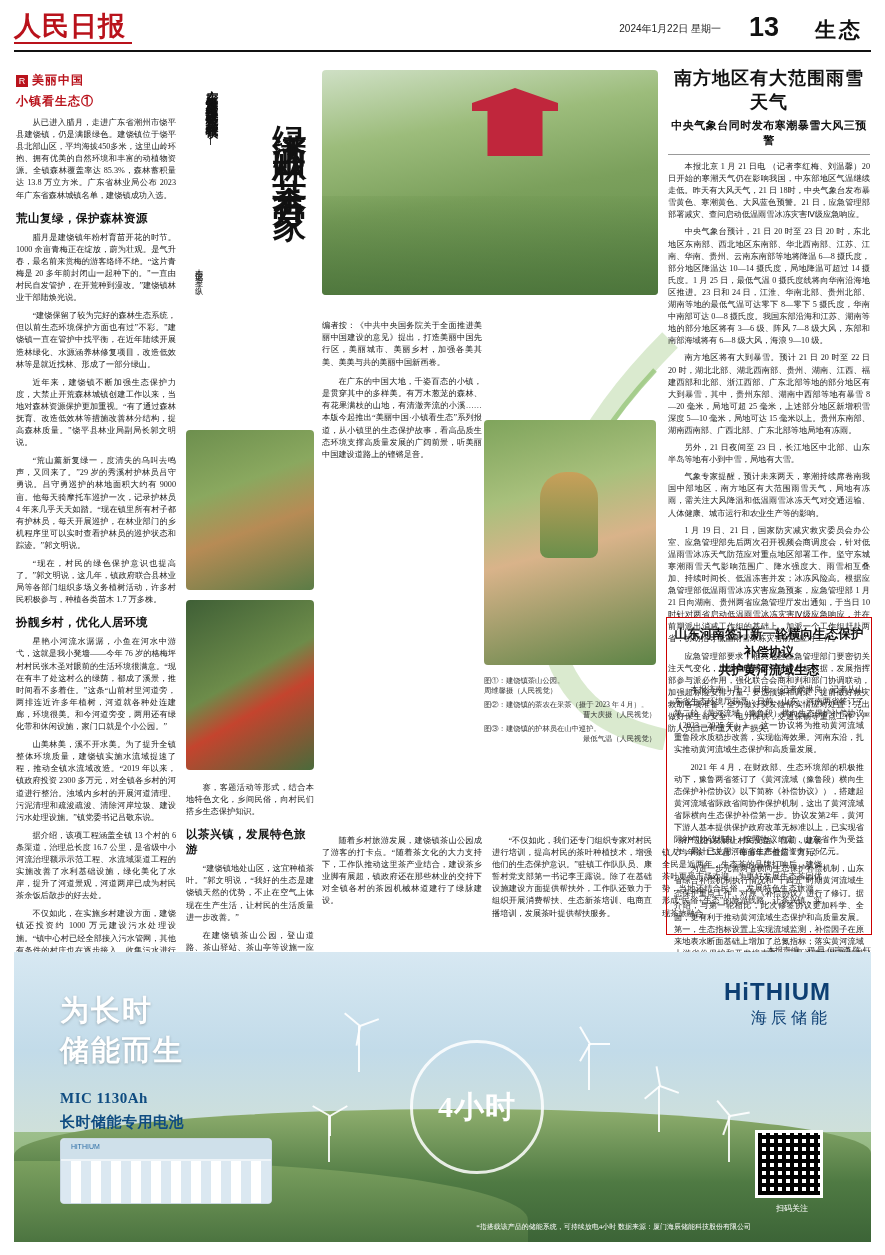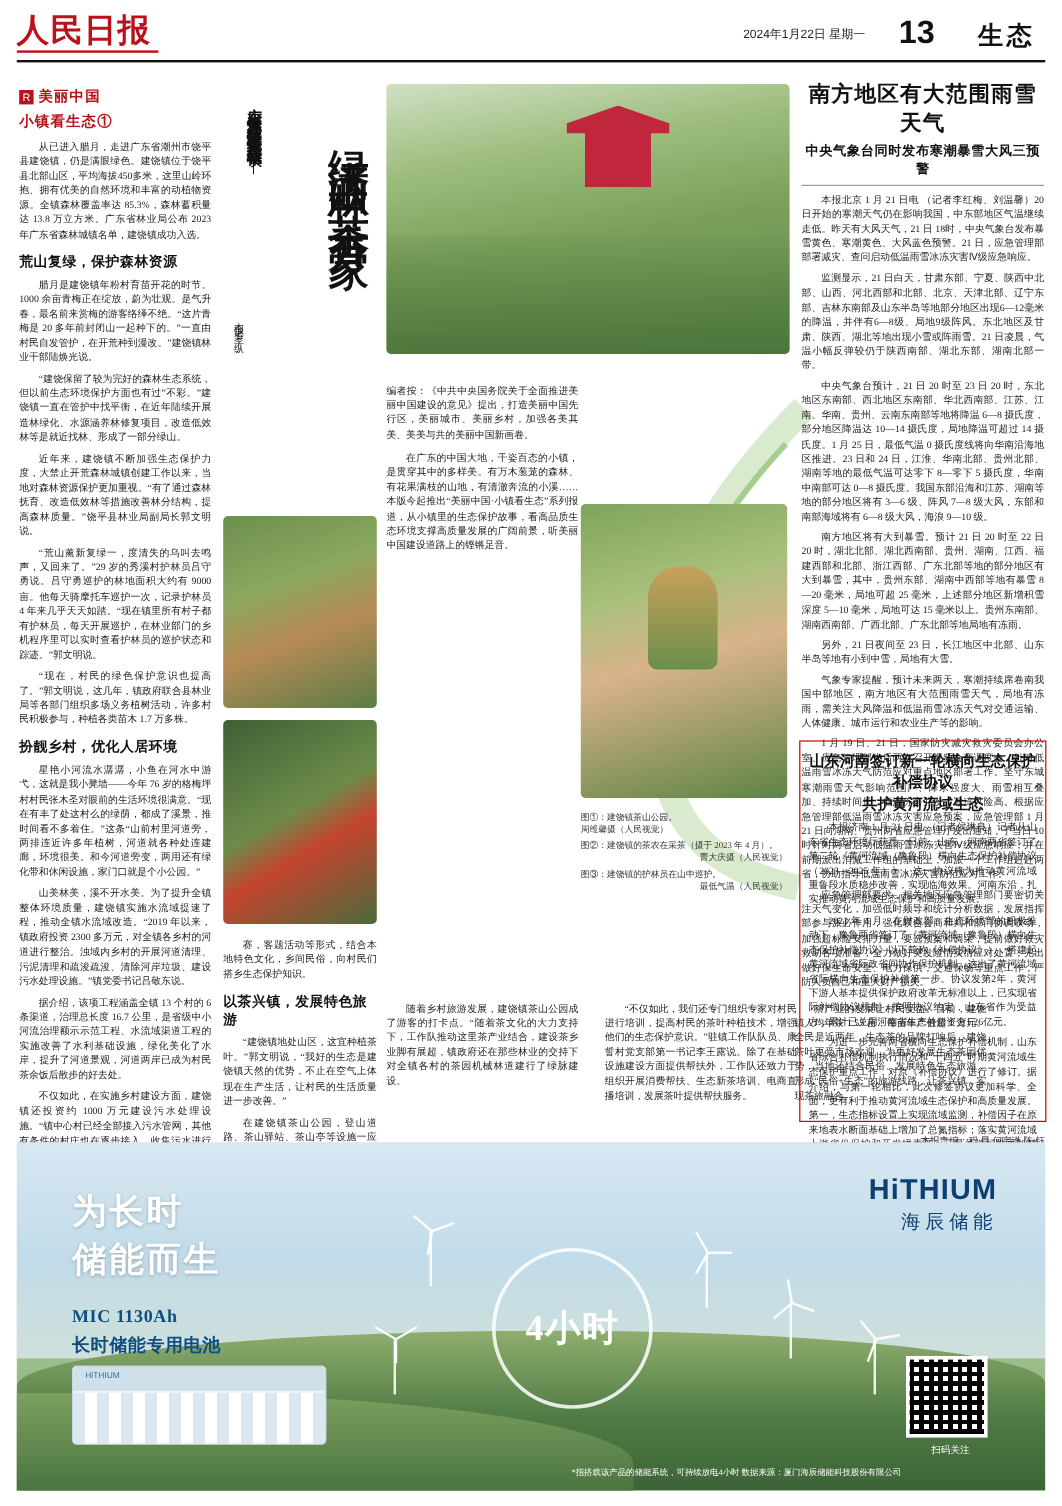--- a/index.html
+++ b/index.html
@@ -41,21 +41,21 @@
   
   .ph{position:absolute;overflow:hidden;}
   .cap{font-size:7.3px;line-height:10px;color:#333;}
 
   
   .col3{position:absolute;left:322px;top:300px;width:160px;margin-top:20px;}
   .note{font-size:8.2px;line-height:12.2px;text-align:justify;color:#1a1a1a;}
 
   
   .col4{position:absolute;left:322px;top:835px;width:160px;}
-  .col5{position:absolute;left:504px;top:835px;width:160px;}
+  .col5{position:absolute;left:492px;top:835px;width:160px;}
   .col6{position:absolute;left:662px;top:835px;width:160px;}
 
   
   .right{position:absolute;left:668px;top:66px;width:202px;}
   .r-h1{font-size:18px;font-weight:700;letter-spacing:1px;text-align:center;line-height:24px;color:#111;}
   .r-h2{font-size:11px;font-weight:700;text-align:center;margin-top:4px;color:#111;letter-spacing:.5px;}
   .r-rule{border-top:1px solid #999;margin:6px 0 6px 0;}
   .r-p{font-size:8.2px;line-height:12.1px;text-align:justify;margin:0 0 5px 0;text-indent:2em;color:#1a1a1a;}
 
   .boxart{position:absolute;left:666px;top:617px;width:206px;height:318px;border:1.4px solid #c00;padding:7px;
@@ -201,21 +201,20 @@
   </div>
   <div class="col6">
     <p class="body-p">茶产业的发展让村民受益。目前，建饶镇人均年茶 1.53 亩，每亩年产值超 1 万元。全民是近两年，生态茶的品牌打响后，建饶茶叶更受市场欢迎，为更好发展生态茶园优势，当地还结合民俗、发展特色生态旅游，形成“民俗+生态”的旅游线路，让茶兴镇，实现茶旅融合。</p>
   </div>
 
   <div class="right">
     <div class="r-h1">南方地区有大范围雨雪天气</div>
     <div class="r-h2">中央气象台同时发布寒潮暴雪大风三预警</div>
     <div class="r-rule"></div>
     <p class="r-p">本报北京 1 月 21 日电 （记者李红梅、刘温馨）20 日开始的寒潮天气仍在影响我国，中东部地区气温继续走低。昨天有大风天气，21 日 18时，中央气象台发布暴雪黄色、寒潮黄色、大风蓝色预警。21 日，应急管理部部署减灾、查问启动低温雨雪冰冻灾害Ⅳ级应急响应。</p>
-    <p class="r-p">监测显示，21 日白天，甘肃东部、宁夏、陕西中北部、山西、河北西部和北部、北京、天津北部、辽宁东部、吉林东南部及山东半岛等地部分地区出现6—12毫米的降温，并伴有6—8级、局地9级阵风。东北地区及甘肃、陕西、湖北等地出现小雪或阵雨雪。21 日凌晨，气温小幅反弹较仍于陕西南部、湖北东部、湖南北部一带。</p>
     <p class="r-p">中央气象台预计，21 日 20 时至 23 日 20 时，东北地区东南部、西北地区东南部、华北西南部、江苏、江南、华南、贵州、云南东南部等地将降温 6—8 摄氏度，部分地区降温达 10—14 摄氏度，局地降温可超过 14 摄氏度。1 月 25 日，最低气温 0 摄氏度线将向华南沿海地区推进。23 日和 24 日，江淮、华南北部、贵州北部、湖南等地的最低气温可达零下 8—零下 5 摄氏度，华南中南部可达 0—8 摄氏度。我国东部沿海和江苏、湖南等地的部分地区将有 3—6 级、阵风 7—8 级大风，东部和南部海域将有 6—8 级大风，海浪 9—10 级。</p>
     <p class="r-p">南方地区将有大到暴雪。预计 21 日 20 时至 22 日 20 时，湖北北部、湖北西南部、贵州、湖南、江西、福建西部和北部、浙江西部、广东北部等地的部分地区有大到暴雪，其中，贵州东部、湖南中西部等地有暴雪 8—20 毫米，局地可超 25 毫米，上述部分地区新增积雪深度 5—10 毫米，局地可达 15 毫米以上。贵州东南部、湖南西南部、广西北部、广东北部等地局地有冻雨。</p>
     <p class="r-p">另外，21 日夜间至 23 日，长江地区中北部、山东半岛等地有小到中雪，局地有大雪。</p>
     <p class="r-p">气象专家提醒，预计未来两天，寒潮持续席卷南我国中部地区，南方地区有大范围雨雪天气，局地有冻雨，需关注大风降温和低温雨雪冰冻天气对交通运输、人体健康、城市运行和农业生产等的影响。</p>
     <p class="r-p">1 月 19 日、21 日，国家防灾减灾救灾委员会办公室、应急管理部先后两次召开视频会商调度会，针对低温雨雪冰冻天气防范应对重点地区部署工作。坚守东城寒潮雨雪天气影响范围广、降水强度大、雨雪相互叠加、持续时间长、低温冻害并发；冰冻风险高。根据应急管理部低温雨雪冰冻灾害应急预案，应急管理部 1 月 21 日向湖南、贵州两省应急管理厅发出通知，于当日 10 时针对两省启动低温雨雪冰冻灾害Ⅳ级应急响应，并在前期派出消减工作组的基础上，加派一个工作组赶赴两省，协助指导低温雨雪冰冻灾害防范应对工作。</p>
     <p class="r-p">应急管理部要求，相关地区应急管理部门要密切关注天气变化，加强低时频导和统计分析数据，发展指挥部参与派必作用，强化联合会商和判和部门协调联动，加强超标险安排力量，要选预案和调采，提前做好救灾救助各项准备，全力做好突发险情实情应对处置，完出做好保生命安全、电力保供，交通保畅等重点工作，严防人员自己和重大财产损失。</p>
   </div>
 
   <div class="boxart">
     <div class="b-h1">山东河南签订新一轮横向生态保护补偿协议</div>

